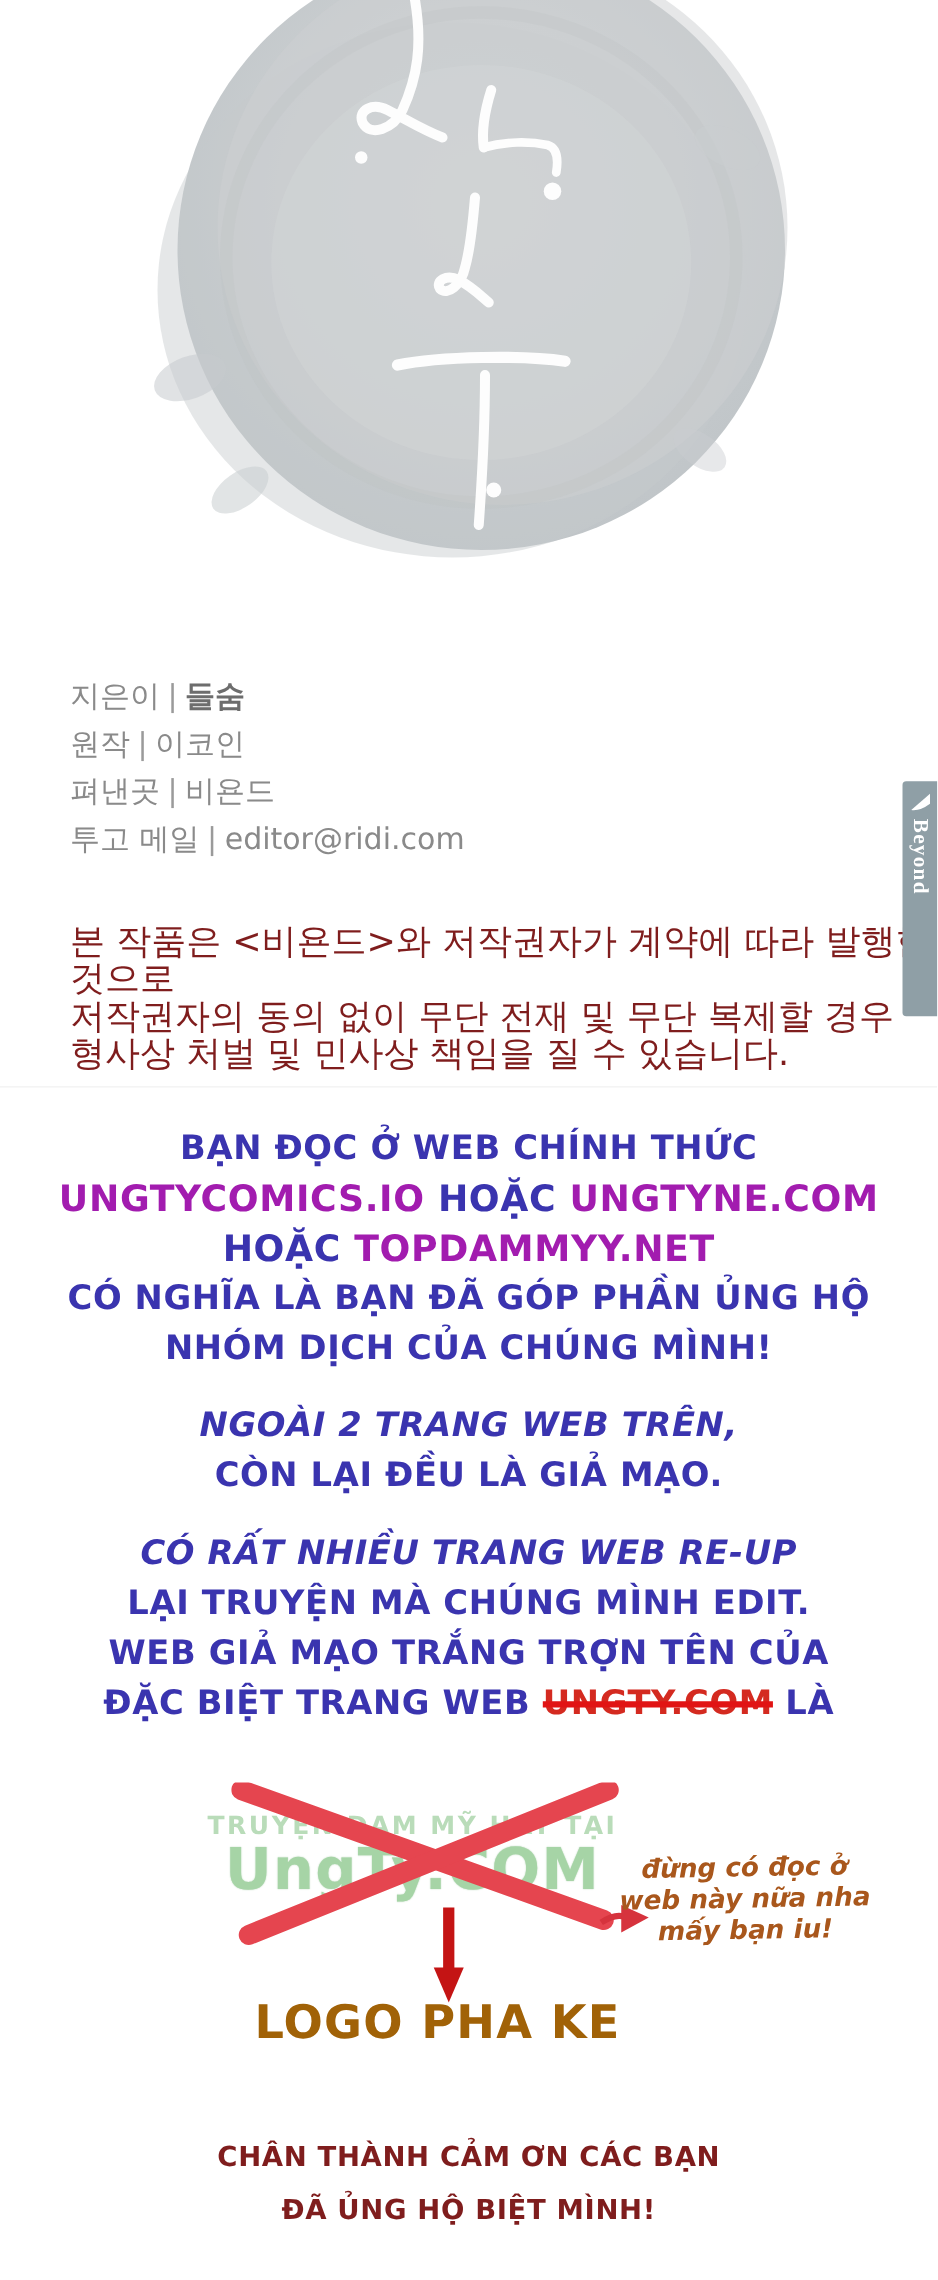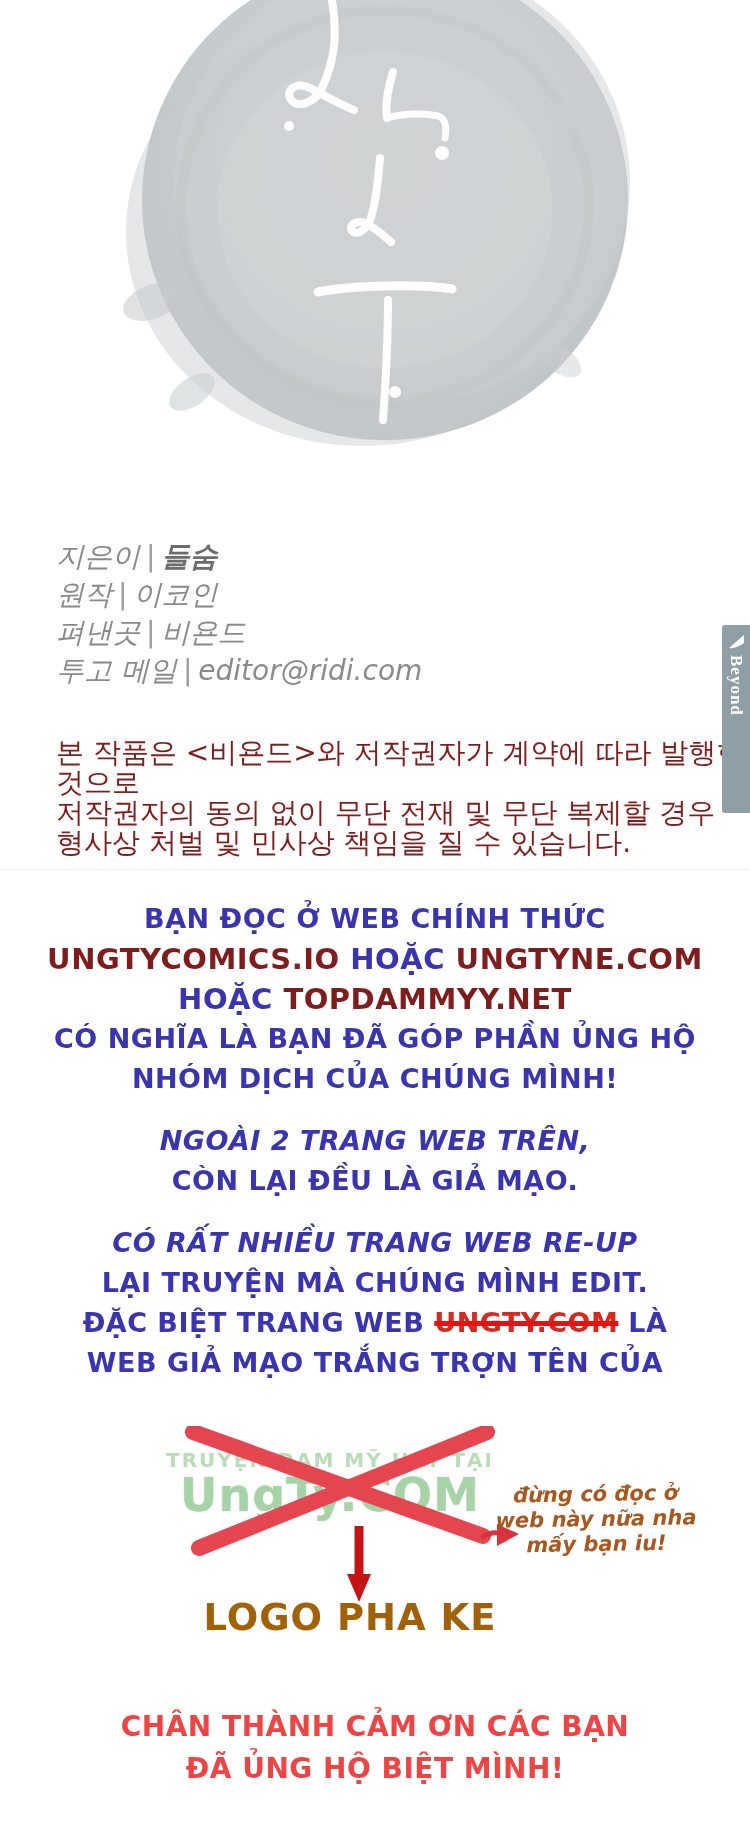--- a/index.html
+++ b/index.html
@@ -4,21 +4,21 @@
 <style>
   html,body{margin:0;padding:0;background:#ffffff;}
   .page{
     position:relative;width:750px;height:1824px;margin:0 auto;
     background:#ffffff;overflow:hidden;
     font-family:"DejaVu Sans","Liberation Sans",sans-serif;
   }
   
   .ink-logo{position:absolute;top:0;left:0;width:750px;height:460px;}
   
-  .credits{position:absolute;left:56px;top:538px;font-size:28px;line-height:38px;color:#8a8a8a;font-style:italic;}
+  .credits{position:absolute;left:56px;top:538px;font-size:24px;line-height:38px;color:#8a8a8a;}
   .credits .val-bold{font-weight:bold;color:#6d6d6d;}
   .credit-sep{padding:0 6px;color:#9a9a9a;}
   
   .copyright{position:absolute;left:56px;top:738px;font-size:28px;line-height:30px;color:#7f1d1d;}
   .copyright p{margin:0;}
   
   .beyond-tab{
     position:absolute;left:722px;top:625px;width:28px;height:188px;
     background:#8f9fa6;border-radius:3px 0 0 3px;
     display:flex;flex-direction:column;align-items:center;
@@ -30,21 +30,21 @@
     font-weight:bold;font-size:17px;letter-spacing:1px;
   }
   
   .seam{position:absolute;left:0;top:869px;width:750px;height:1px;background:#f1f1f1;}
   
   .notice{position:absolute;left:0;top:899px;width:750px;text-align:center;
     font-weight:bold;color:#3a34af;font-size:27px;}
   .notice p{margin:0;line-height:40px;letter-spacing:0.5px;}
   .notice p.url-line{font-size:29px;}
   .notice p.gap{margin-top:22px;font-style:italic;}
-  .red{color:#7f1d1d;}
+  .red{color:#a21caf;}
   .strike{
     color:#d42a20;text-decoration:line-through;
     text-decoration-color:#e11414;text-decoration-thickness:5px;
   }
   
   .fake-figure{position:absolute;left:0;top:1424px;width:750px;height:250px;}
   .fake-tagline{
     position:absolute;left:80px;top:24px;width:500px;text-align:center;
     font-size:20px;font-weight:bold;letter-spacing:2px;color:#b9dcb9;
     text-shadow:0 0 1px #ffffff;
@@ -61,21 +61,21 @@
     font-size:21px;line-height:25px;font-weight:bold;font-style:italic;
     color:#a9571c;transform:rotate(-1deg);
   }
   .note p{margin:0;}
   .fake-caption{
     position:absolute;left:130px;top:172px;width:440px;text-align:center;
     font-size:37px;font-weight:bold;letter-spacing:1px;color:#a16207;
   }
   
   .thanks{position:absolute;left:0;top:1706px;width:750px;text-align:center;
-    font-weight:bold;color:#ef4444;font-size:28px;}
+    font-weight:bold;color:#7f1d1d;font-size:22px;}
   .thanks p{margin:0;line-height:42px;letter-spacing:0.5px;}
 </style>
 </head>
 <body>
 
 <div class="page">
 
   <svg class="ink-logo" viewBox="0 0 750 460" xmlns="http://www.w3.org/2000/svg">
     <defs>
       <radialGradient id="ink" cx="50%" cy="42%" r="62%">
@@ -149,26 +149,26 @@
     <p class="url-line">
       <span>HOẶC</span>
       <span class="red">TOPDAMMYY.NET</span>
     </p>
     <p>CÓ NGHĨA LÀ BẠN ĐÃ GÓP PHẦN ỦNG HỘ</p>
     <p>NHÓM DỊCH CỦA CHÚNG MÌNH!</p>
     <p class="gap">NGOÀI 2 TRANG WEB TRÊN,</p>
     <p>CÒN LẠI ĐỀU LÀ GIẢ MẠO.</p>
     <p class="gap">CÓ RẤT NHIỀU TRANG WEB RE-UP</p>
     <p>LẠI TRUYỆN MÀ CHÚNG MÌNH EDIT.</p>
+    <p>WEB GIẢ MẠO TRẮNG TRỢN TÊN CỦA</p>
     <p>
       <span>ĐẶC BIỆT TRANG WEB</span>
       <span class="strike">UNGTY.COM</span>
       <span>LÀ</span>
     </p>
-    <p>WEB GIẢ MẠO TRẮNG TRỢN TÊN CỦA</p>
   </div>
 
   <div class="fake-figure">
     <div class="fake-tagline">TRUYỆN ĐAM MỸ HAY TẠI</div>
     <div class="fake-site">UngTy.COM</div>
 
     <svg class="cross-x" width="340" height="135" viewBox="0 0 340 135">
       <path d="M8 6 L298 110" stroke="#e5454f" stroke-width="16" stroke-linecap="round" fill="none"></path>
       <path d="M302 6 L14 122" stroke="#e5454f" stroke-width="16" stroke-linecap="round" fill="none"></path>
       <path d="M296 112 Q308 104 316 108" stroke="#d6333d" stroke-width="5" fill="none"></path>

